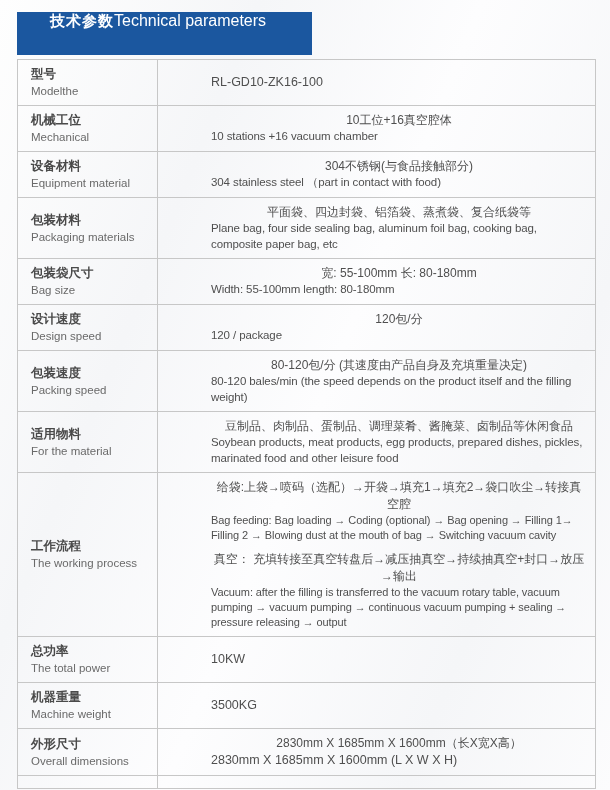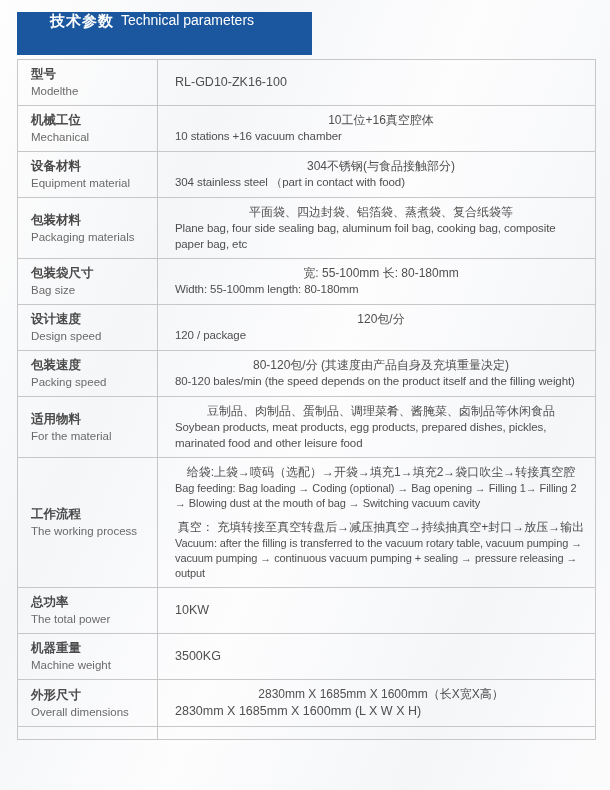--- a/index.html
+++ b/index.html
@@ -11,21 +11,21 @@
     position:relative;
   }
   .header-bar {
     position:absolute; left:17px; top:12px;
     width:295px; height:43px;
     display:flex; align-items:flex-start;
     padding-left:33px;
     color:#ffffff;
   }
   .header-bar .title-zh { font-size:15px; font-weight:bold; letter-spacing:1px; }
-  .header-bar .title-en { font-size:14px; margin-left:7px; }
+  .header-bar .title-en { font-size:16px; }
   table.params-table {
     position:absolute; left:17px; top:59px;
     width:579px;
     border-collapse:collapse;
     table-layout:fixed;
     background:transparent;
   }
   .params-table th, .params-table td {
     border:1px solid #c7c7c7;
     vertical-align:middle;
@@ -33,21 +33,21 @@
   }
   .params-table th {
     width:140px;
     padding:6px 4px 6px 13px;
     font-weight:normal;
   }
   .params-table td { padding:6px 8px 6px 17px; }
   .label-zh { font-size:12.5px; color:#4a4a4a; line-height:17px; font-weight:600; }
   .label-en { font-size:11.5px; color:#6a6a6a; line-height:16px; font-weight:400; }
   .params-table tr:last-child .label-en { font-size:10px; letter-spacing:-0.2px; }
-  .para { color:#4f4f4f; }
+  .para { color:#4f4f4f;margin-left:36px; }
   .para.zh   { font-size:12px; line-height:17px;text-align:center; }
   .para.en   { font-size:11.5px; line-height:15.5px; letter-spacing:-0.1px; }
   .para.code { font-size:12.5px; line-height:17px; }
   .para.gap  { margin-top:8px; }
   
   tr.row-9 .para.en { font-size:11px; line-height:15px; }
 </style>
 </head>
 <body>
 

